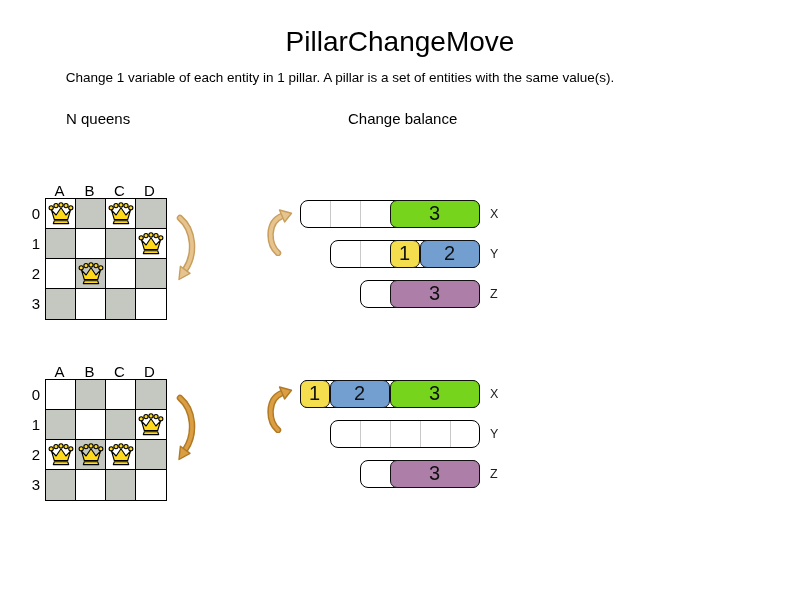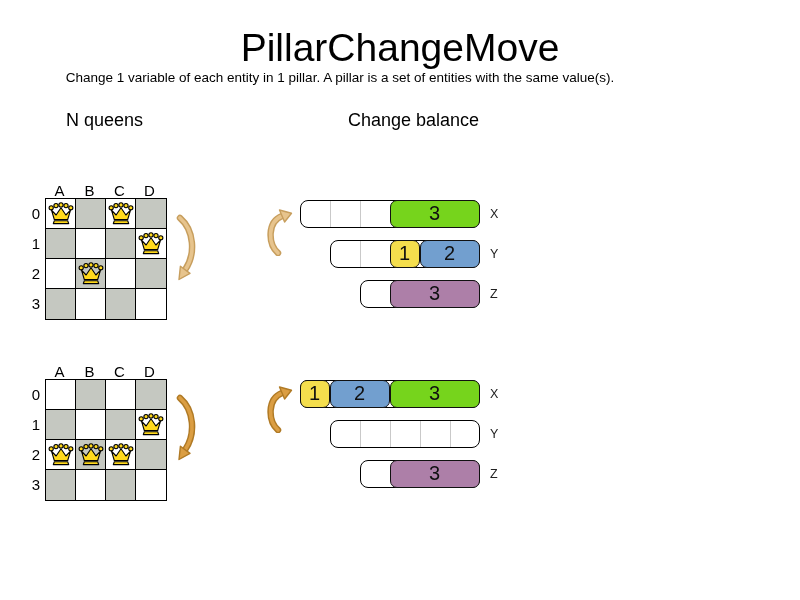--- a/index.html
+++ b/index.html
@@ -1,24 +1,24 @@
 <!DOCTYPE html>
 <html><head>
 <meta charset="utf-8">
 <style>
   html,body { margin:0; padding:0; }
   body {
     width:800px; height:600px; position:relative; background:#ffffff;
     font-family:"Liberation Sans", sans-serif; color:#000; overflow:hidden;
   }
   .title { position:absolute; top:27px; left:0; width:800px; text-align:center;
-           font-size:39px; line-height:1.1; }
+           font-size:28px; line-height:1.1; }
   .subtitle { position:absolute; top:70px; left:0; width:680px; text-align:center;
               font-size:13.5px; }
-  .section-label { position:absolute; font-size:18px; }
+  .section-label { position:absolute; font-size:15px; }
 
   
   .nq-state { position:absolute; left:28px; width:140px; height:140px; }
   .col-labels { position:absolute; left:17px; top:0; display:flex; }
   .col-labels span { width:30px; text-align:center; font-size:15px; letter-spacing:1px; }
   .row-labels { position:absolute; left:0; top:16px; }
   .row-labels span { display:flex; width:16px; height:30px; align-items:center;
                      justify-content:center; font-size:15px; }
   .board { position:absolute; left:17px; top:16px; display:grid;
            grid-template-columns:repeat(4,30px); grid-template-rows:repeat(4,30px);

